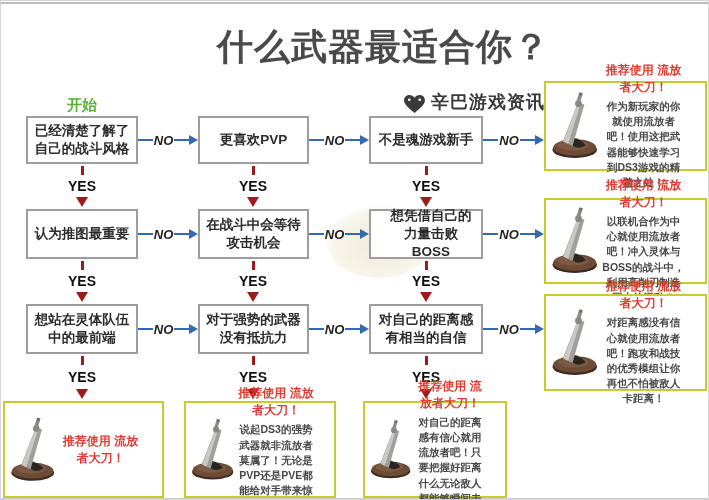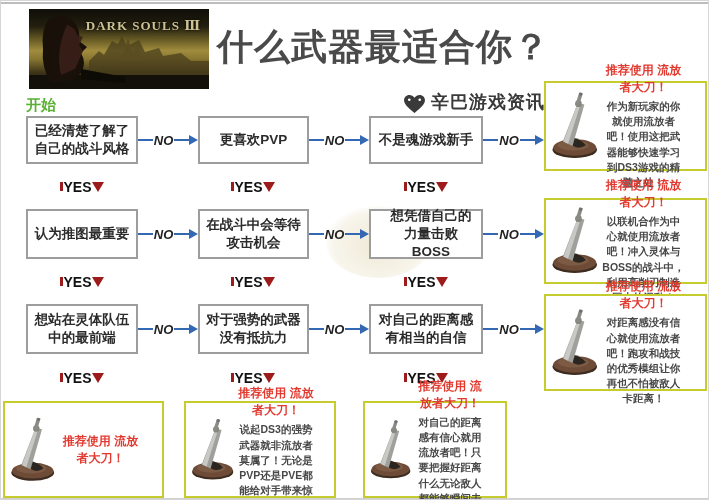--- a/index.html
+++ b/index.html
@@ -28,21 +28,21 @@
   .banner-art { position:absolute; left:0; top:0; width:100%; height:100%; }
   .page-title {
     position:absolute; left:216px; top:22px; width:340px;
     font-size:36px; font-weight:bold; color:#4a4a4a; letter-spacing:1px;
     white-space:nowrap;
   }
   .brand { position:absolute; left:402px; top:89px; display:flex; align-items:flex-end; gap:5px; }
   .brand-name { font-size:18px; font-weight:bold; color:#3a3a3a; letter-spacing:1px; }
 
   .start-label {
-    position:absolute; left:25px; top:95px; width:112px; text-align:left;
+    position:absolute; left:25px; top:95px; width:112px; text-align:center;
     font-size:15px; font-weight:bold; color:var(--start-green,#5ab033);
   }
 
   
   .dbox {
     position:absolute; background:#fff; border:2px solid #9d9d9d;
     display:flex; align-items:center; justify-content:center; text-align:center;
     font-size:13.5px; font-weight:bold; color:#2b2b2b; line-height:1.35;
     padding:2px 6px;
   }
@@ -61,21 +61,21 @@
   .no-arrow .hline { flex:1; height:2px; background:var(--no-arrow,#3468b2); }
   .no-arrow .no-label { font-size:13px; font-weight:bold; color:#222; padding:0 1px; line-height:1; }
   .no-arrow .hhead {
     width:0; height:0; border-left:9px solid var(--no-arrow,#3468b2);
     border-top:5px solid transparent; border-bottom:5px solid transparent;
   }
   .na-r1{top:132px;} .na-r2{top:226px;} .na-r3{top:321px;}
   .na-g1{left:137px; width:60px;} .na-g2{left:308px; width:60px;} .na-g3{left:482px; width:61px;}
 
   
-  .yes-arrow { position:absolute; width:44px; display:flex; align-items:center; justify-content:space-between; }
+  .yes-arrow { position:absolute; width:44px; display:flex; flex-direction:column; align-items:center; justify-content:space-between; }
   .yes-arrow .vline { width:3px; height:9px; background:var(--yes-arrow,#9e1b1b); }
   .yes-arrow .yes-label { font-size:14px; font-weight:bold; color:#111; line-height:1; }
   .yes-arrow .vhead {
     width:0; height:0; border-top:10px solid var(--yes-arrow,#9e1b1b);
     border-left:6px solid transparent; border-right:6px solid transparent;
   }
   .ya-c1{left:59px;} .ya-c2{left:230px;} .ya-c3{left:403px;}
   .ya-r1{top:165px; height:41px;} .ya-r2{top:260px; height:41px;} .ya-r3{top:355px; height:43px;}
 
   
@@ -121,31 +121,20 @@
     <path d="M12 19 C5 13 1 9.5 1 5.5 C1 2.4 3.4 0 6.5 0 C8.7 0 10.9 1.2 12 3 C13.1 1.2 15.3 0 17.5 0 C20.6 0 23 2.4 23 5.5 C23 9.5 19 13 12 19 Z" fill="#3a3a3a"></path>
     <circle cx="6.5" cy="5" r="1.4" fill="#ffffff"></circle>
     <circle cx="17.5" cy="5" r="1.4" fill="#ffffff"></circle>
   </symbol>
 </svg>
 
 <div class="page">
   <div class="top-edge"></div>
   <div class="bottom-edge"></div>
 
-  <div class="banner">
-    <svg class="banner-art" viewBox="0 0 180 80" preserveAspectRatio="none">
-      <path d="M60,52 l10,-10 5,4 8,-14 6,3 4,-8 5,10 12,-6 6,12 14,-4 4,8 18,-3 10,8 18,0 0,28 -120,0 Z" fill="#4a3f1c" opacity="0.75"></path>
-      <path d="M95,44 l4,-16 4,16 6,-6 4,10 -22,0 Z" fill="#5b4d22"></path>
-      <rect x="0" y="66" width="180" height="14" fill="#121008"></rect>
-      <path d="M20,10 q14,-8 24,2 q8,8 6,20 l8,6 -6,6 q6,10 0,20 l-10,8 -20,2 q-10,-16 -8,-34 q-2,-20 6,-30 Z" fill="#191109"></path>
-      <path d="M38,16 q8,2 10,10 l6,2 -4,8 4,6 -8,18 -14,6 q-6,-24 6,-50 Z" fill="#3a1f18" opacity="0.9"></path>
-      <path d="M52,60 l44,8 0,6 -44,-4 Z" fill="#0d0b06"></path>
-    </svg>
-    <div class="banner-logo">DARK SOULS Ⅲ</div>
-  </div>
 
   <h1 class="page-title">什么武器最适合你？</h1>
 
   <div class="brand">
     <svg width="23" height="19">
         <use href="#gamepad-heart"></use>
       </svg>
     <span class="brand-name">辛巴游戏资讯</span>
   </div>
 

